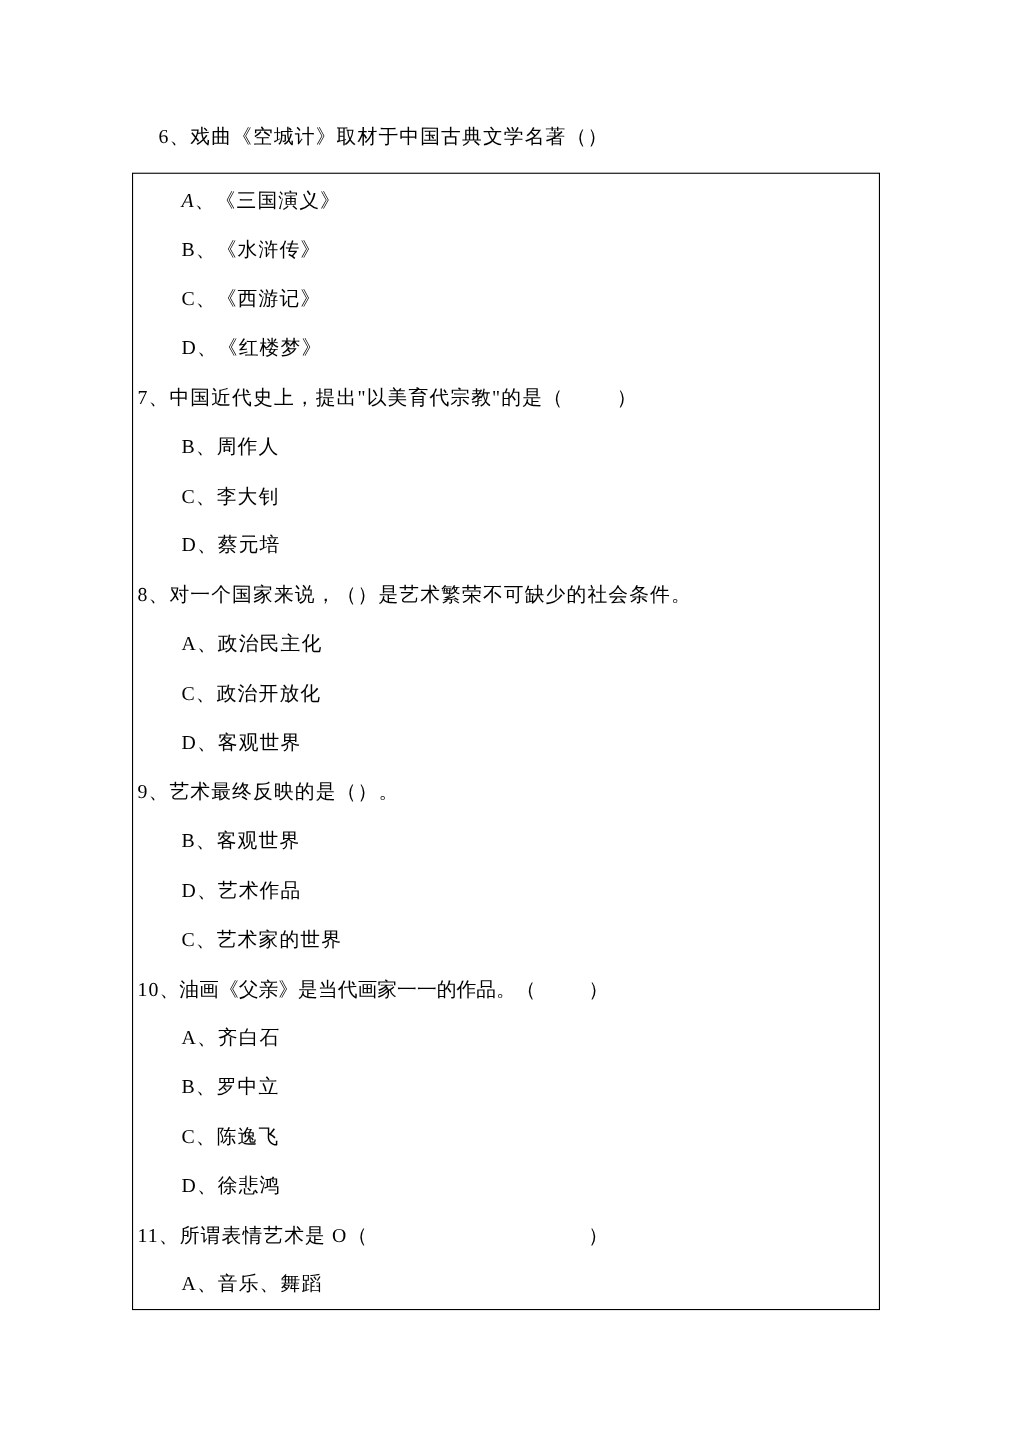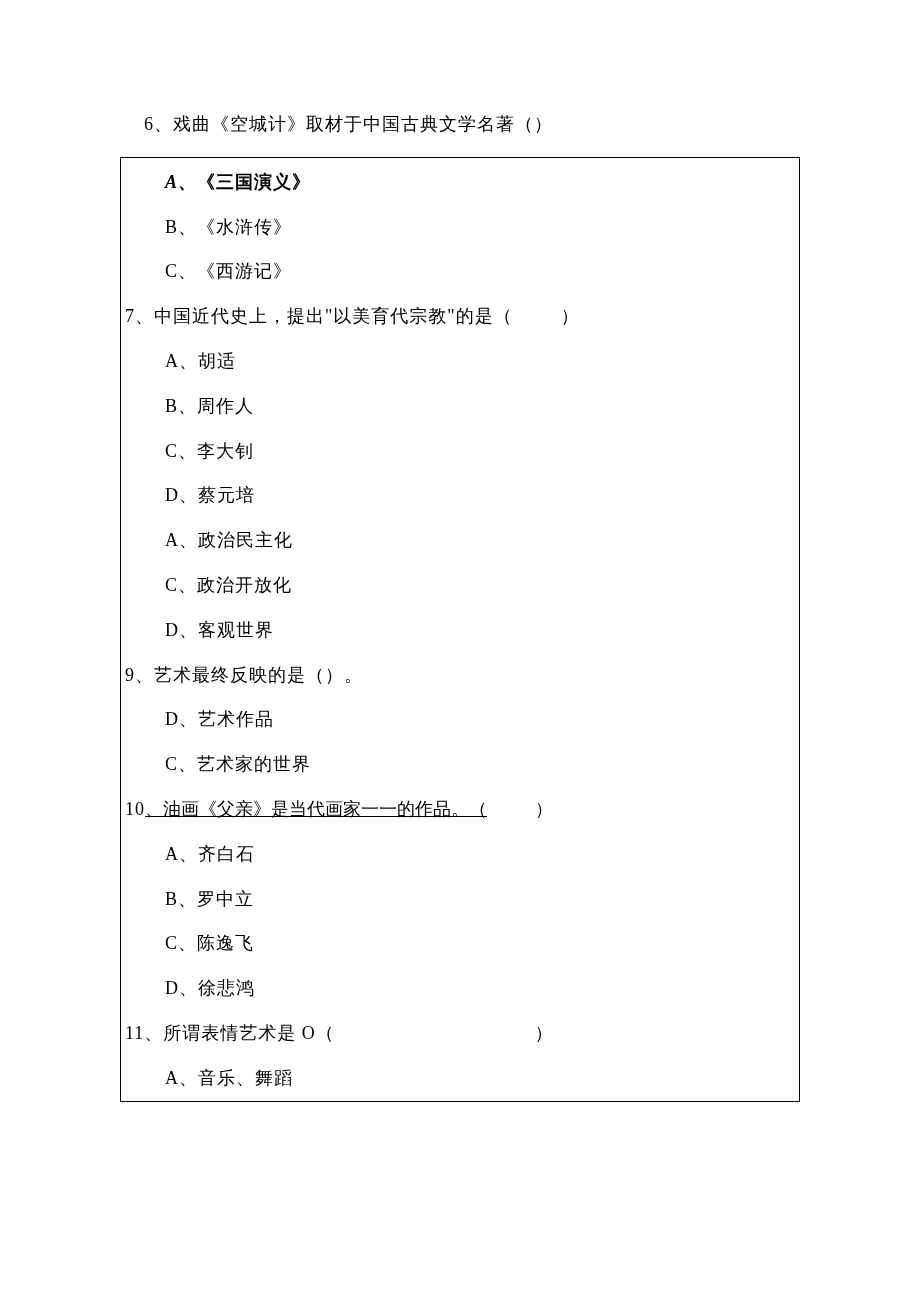--- a/index.html
+++ b/index.html
@@ -36,37 +36,35 @@
     .question-stem {
       padding: 8px 4px 8px 4px;
       letter-spacing: 1px;
     }
     .option-line {
       padding: 8px 4px 8px 44px;
       letter-spacing: 1px;
     }
     .option-first {
       padding-top: 10px;
-      font-weight: bold;
     }
     .italic-a {
       font-style: italic;
       font-family: "Times New Roman", serif;
     }
     .q-gap {
       display: inline-block;
       width: 48px;
     }
     .q-gap-wide {
       display: inline-block;
       width: 200px;
     }
     .dash-sep {
       letter-spacing: 0;
-      text-decoration: underline;
     }
   </style>
 </head>
 <body>
 
 <div class="page">
 
   <div class="outer-question">
     <div class="outer-question-text">
       <span>6</span><span>、戏曲《空城计》取材于中国古典文学名著（）</span>
@@ -77,49 +75,55 @@
 
     <div class="option-line option-first">
       <span class="italic-a">A</span><span>、</span><span>《三国演义》</span>
     </div>
     <div class="option-line">
       <span>B</span><span>、</span><span>《水浒传》</span>
     </div>
     <div class="option-line">
       <span>C</span><span>、</span><span>《西游记》</span>
     </div>
+    <div class="option-line">
+      <span>D</span><span>、</span><span>《红楼梦》</span>
+    </div>
 
     <div class="question-stem">
       <span>7</span><span>、中国近代史上，提出"以美育代宗教"的是（</span><span class="q-gap"></span><span>）</span>
-    </div>
-    <div class="option-line">
-      <span>A</span><span>、</span><span>胡适</span>
     </div>
     <div class="option-line">
       <span>B</span><span>、</span><span>周作人</span>
     </div>
     <div class="option-line">
       <span>C</span><span>、</span><span>李大钊</span>
     </div>
     <div class="option-line">
       <span>D</span><span>、</span><span>蔡元培</span>
     </div>
 
+    <div class="question-stem">
+      <span>8</span><span>、对一个国家来说，（）是艺术繁荣不可缺少的社会条件。</span>
+    </div>
     <div class="option-line">
       <span>A</span><span>、</span><span>政治民主化</span>
     </div>
     <div class="option-line">
       <span>C</span><span>、</span><span>政治开放化</span>
     </div>
     <div class="option-line">
       <span>D</span><span>、</span><span>客观世界</span>
     </div>
 
     <div class="question-stem">
       <span>9</span><span>、艺术最终反映的是（）。</span>
+    </div>
+    <div class="option-line">
+      <span>B</span><span>、</span><span>客观世界</span>
     </div>
     <div class="option-line">
       <span>D</span><span>、</span><span>艺术作品</span>
     </div>
     <div class="option-line">
       <span>C</span><span>、</span><span>艺术家的世界</span>
     </div>
 
     <div class="question-stem">
       <span>10</span><span class="dash-sep">、油画《父亲》是当代画家一一的作品。（</span><span class="q-gap"></span><span>）</span>

